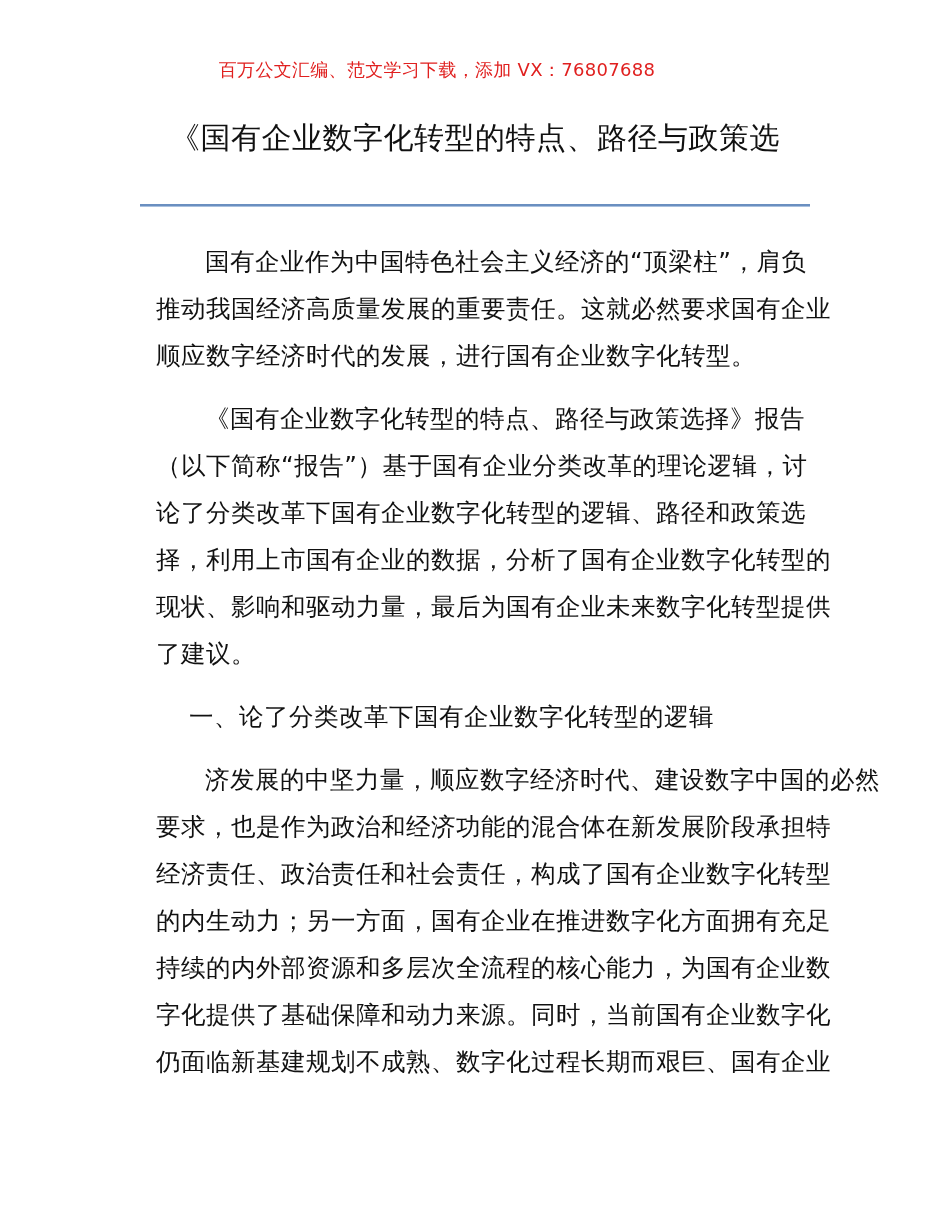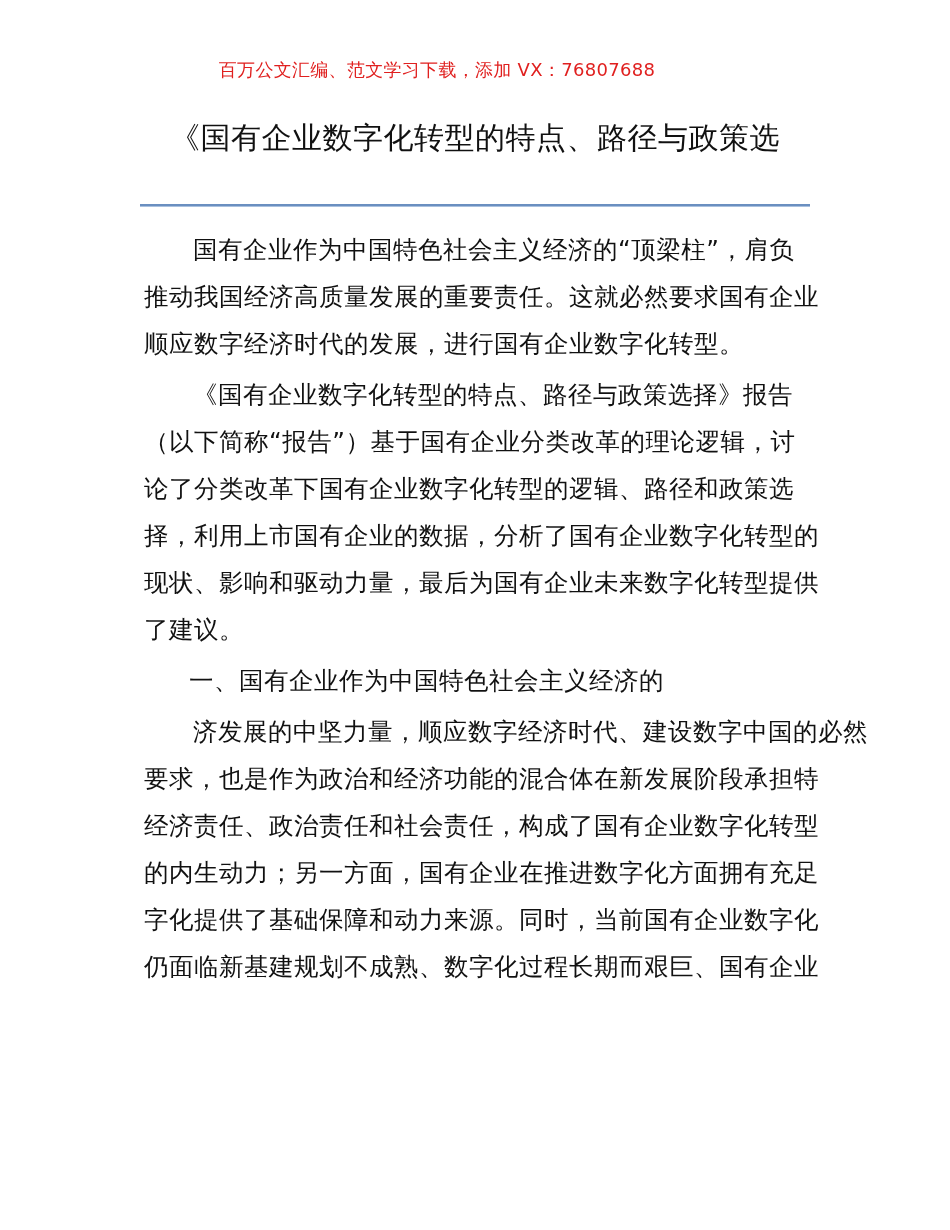--- a/index.html
+++ b/index.html
@@ -5,21 +5,21 @@
     html, body { margin: 0; padding: 0; background: #ffffff; }
     body { width: 950px; height: 1230px; position: relative; overflow: hidden;
            font-family: "DejaVu Sans", "Liberation Sans", sans-serif; color: #111; }
     .watermark { position: absolute; top: 58px; left: 0; width: 874px; text-align: center;
                  color: #e0201f; font-size: 18px; line-height: 24px; letter-spacing: 0.3px; }
     .title { position: absolute; top: 116px; left: 130px; width: 690px; text-align: center;
              font-size: 30px; line-height: 44px; color: #111; letter-spacing: 0.5px; }
     .rule { position: absolute; top: 204px; left: 140px; width: 670px; height: 2px;
             background: #6a8fc0; border-bottom: 1px solid #a9c0de; }
     .body { position: absolute; top: 222px; left: 140px; width: 672px; }
-    .para { margin: 4px; font-size: 24.5px; line-height: 47px; text-align: justify;
+    .para { margin: 16px; font-size: 24.5px; line-height: 47px; text-align: justify;
             text-align-last: left; text-indent: 2em; letter-spacing: 0.5px; color: #111; }
     .line { display: block; white-space: nowrap; }
     .para .line:not(:first-child) { text-indent: 0; }
     .para .line:first-child { padding-left: 49px; }
     .para { text-indent: 0; }
     .heading { margin: 0; font-size: 24.5px; line-height: 47px; padding-left: 49px; letter-spacing: 0.5px; color: #111; }
   </style>
 </head>
 <body>
 
@@ -38,22 +38,23 @@
     <span class="line">顺应数字经济时代的发展，进行国有企业数字化转型。</span>
   </p>
   <p class="para">
     <span class="line">《国有企业数字化转型的特点、路径与政策选择》报告</span>
     <span class="line">（以下简称“报告”）基于国有企业分类改革的理论逻辑，讨</span>
     <span class="line">论了分类改革下国有企业数字化转型的逻辑、路径和政策选</span>
     <span class="line">择，利用上市国有企业的数据，分析了国有企业数字化转型的</span>
     <span class="line">现状、影响和驱动力量，最后为国有企业未来数字化转型提供</span>
     <span class="line">了建议。</span>
   </p>
-  <p class="heading">一、国有企业作为中国特色社会主义经济的</p>
+  <p class="heading">一、论了分类改革下国有企业数字化转型的逻辑</p>
   <p class="para">
     <span class="line">济发展的中坚力量，顺应数字经济时代、建设数字中国的必然</span>
     <span class="line">要求，也是作为政治和经济功能的混合体在新发展阶段承担特</span>
     <span class="line">经济责任、政治责任和社会责任，构成了国有企业数字化转型</span>
     <span class="line">的内生动力；另一方面，国有企业在推进数字化方面拥有充足</span>
+    <span class="line">持续的内外部资源和多层次全流程的核心能力，为国有企业数</span>
     <span class="line">字化提供了基础保障和动力来源。同时，当前国有企业数字化</span>
     <span class="line">仍面临新基建规划不成熟、数字化过程长期而艰巨、国有企业</span>
   </p>
 </div>
 
 </body></html>

